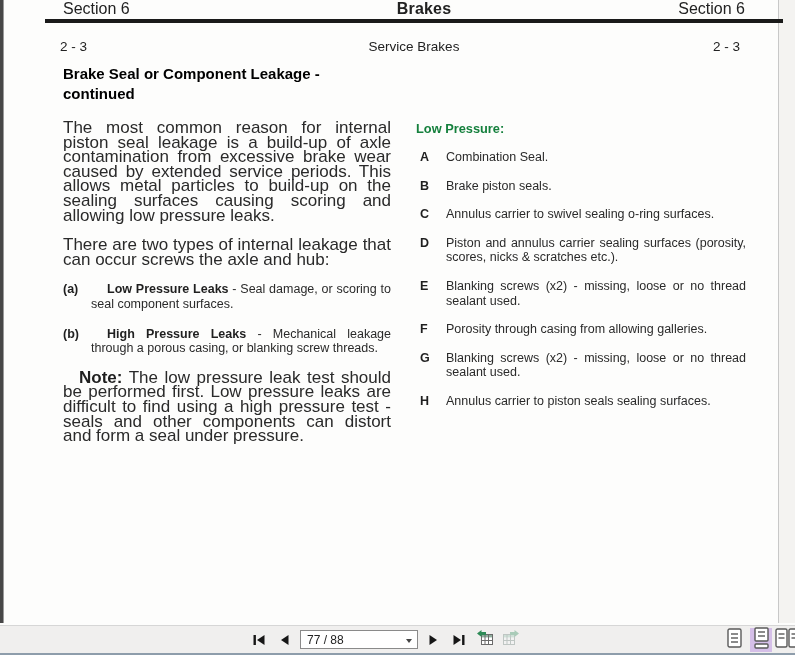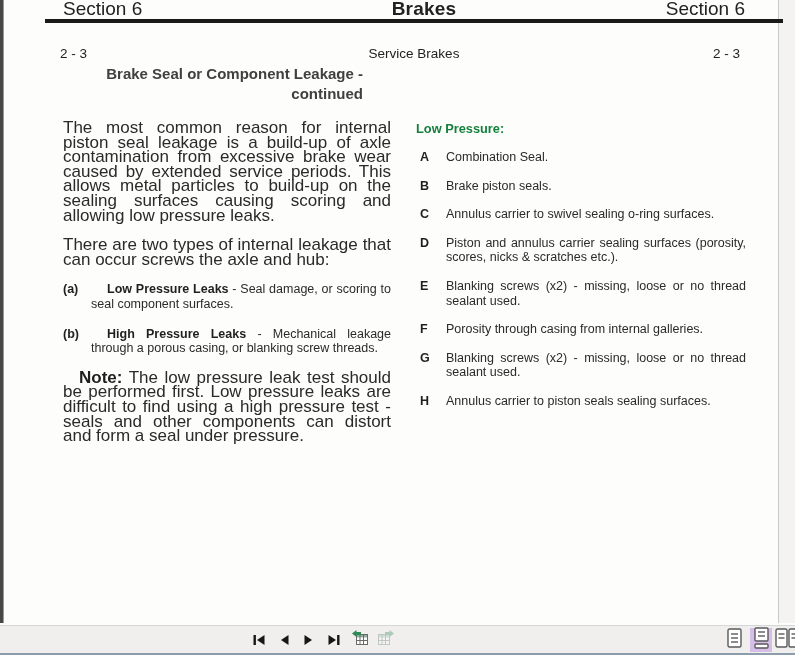--- a/index.html
+++ b/index.html
@@ -6,34 +6,34 @@
   html,body { width:795px; height:655px; overflow:hidden; background:#ffffff;
               font-family:"Liberation Sans","DejaVu Sans",sans-serif; }
 
   
   .doc-page { position:absolute; left:0; top:0; width:795px; height:625px; background:#fdfdfc; }
   .scan-left-edge { position:absolute; left:0; top:0; width:4px; height:623px; background:#474747; border-right:1px solid #9a9a9a; }
   .scan-right-edge { position:absolute; left:778px; top:0; width:1px; height:623px; background:#c8c8c8; }
   .scan-right-margin { position:absolute; left:779px; top:0; width:16px; height:623px; background:#f4f3f1; }
 
   .doc-header { position:absolute; left:45px; top:0; width:738px; color:#222; }
-  .hdr-row1 { display:grid; grid-template-columns:1fr auto 1fr; align-items:end; font-size:19px; line-height:18px; height:18px; }
+  .hdr-row1 { display:grid; grid-template-columns:1fr auto 1fr; align-items:end; font-size:16px; line-height:18px; height:18px; }
   .hdr-row1 .l { padding-left:18px; text-align:left; }
   .hdr-row1 .c { font-weight:700; letter-spacing:.2px;padding-left:20px; }
   .hdr-row1 .r { padding-right:38px; text-align:right; }
   .hdr-rule { height:4px; background:#1a1a1a; margin-top:1px; }
-  .hdr-row2 { display:grid; grid-template-columns:1fr auto 1fr; margin-top:23px; font-size:13.5px; line-height:16px; }
+  .hdr-row2 { display:grid; grid-template-columns:1fr auto 1fr; margin-top:16px; font-size:13.5px; line-height:16px; }
   .hdr-row2 .l { padding-left:15px; text-align:left; }
   .hdr-row2 .r { padding-right:43px; text-align:right; }
 
   .doc-body { position:absolute; top:0; left:0; width:795px; height:623px; color:#2a2a2a; }
   .col-left  { position:absolute; left:63px;  top:64px;  width:328px; }
   .col-right { position:absolute; left:416px; top:121px; width:330px; }
 
-  .doc-title { font-size:15px; line-height:20px; font-weight:700; color:#404040; width:300px; margin-bottom:17px;text-align:right; }
+  .doc-title { font-size:15px; line-height:20px; font-weight:700; color:#000000; width:300px; margin-bottom:17px; }
 
   .para { font-size:17px; line-height:14.6px; text-align:justify; margin-bottom:15px; }
   .para:last-child { margin-bottom:0; }
 
   .lettered { display:flex; font-size:12.5px; line-height:14.6px; margin-bottom:15px; }
   .lettered .lab { flex:0 0 28px; font-weight:700; color:#1f1f1f; }
   .lettered .txt { flex:1; text-align:justify; }
   .b { font-weight:700; color:#1f1f1f;padding-left:16px; }
 
   .subhead { font-size:12.8px; font-weight:700; color:#15803d; margin-bottom:14px; }
@@ -119,21 +119,21 @@
         <span class="txt">Piston and annulus carrier sealing surfaces (porosity, scores, nicks &amp; scratches etc.).</span>
       </div>
 
 
       <div class="ritem">
         <span class="lab">E</span>
         <span class="txt">Blanking screws (x2) - missing, loose or no thread sealant used.</span>
       </div>
       <div class="ritem">
         <span class="lab">F</span>
-        <span class="txt">Porosity through casing from internal galleries.</span>
+        <span class="txt">Porosity through casing from allowing galleries.</span>
       </div>
       <div class="ritem">
         <span class="lab">G</span>
         <span class="txt">Blanking screws (x2) - missing, loose or no thread sealant used.</span>
       </div>
       <div class="ritem">
         <span class="lab">H</span>
         <span class="txt">Annulus carrier to piston seals sealing surfaces.</span>
       </div>
     </div>
@@ -153,20 +153,24 @@
     </span>
 
     <span class="navbtn">
       <span>
           <svg width="12" height="14" viewBox="0 0 12 14">
             <path d="M10.5 2 L3 7 L10.5 12 Z" fill="#161616"></path>
           </svg>
         </span>
     </span>
 
+    <span class="pagebox">
+      <input class="page-input" value="77 / 88" style="">
+      <span class="caret"></span>
+    </span>
 
     <span class="navbtn">
       <span>
           <svg width="12" height="14" viewBox="0 0 12 14">
             <path d="M1.5 2 L9 7 L1.5 12 Z" fill="#161616"></path>
           </svg>
         </span>
     </span>
 
     <span class="navbtn">

